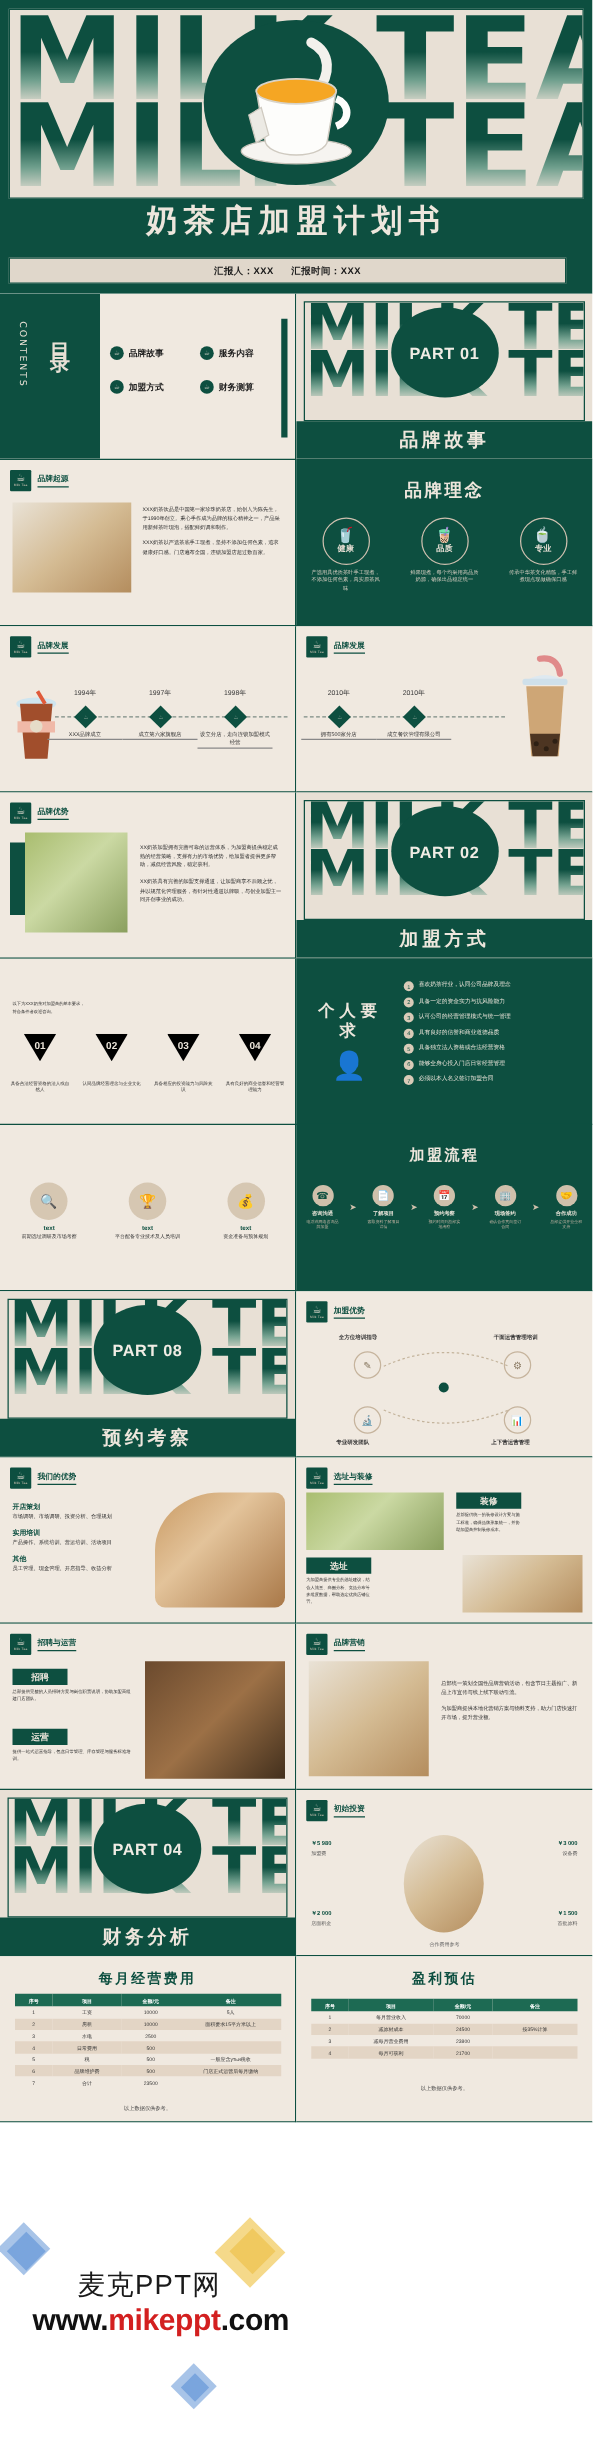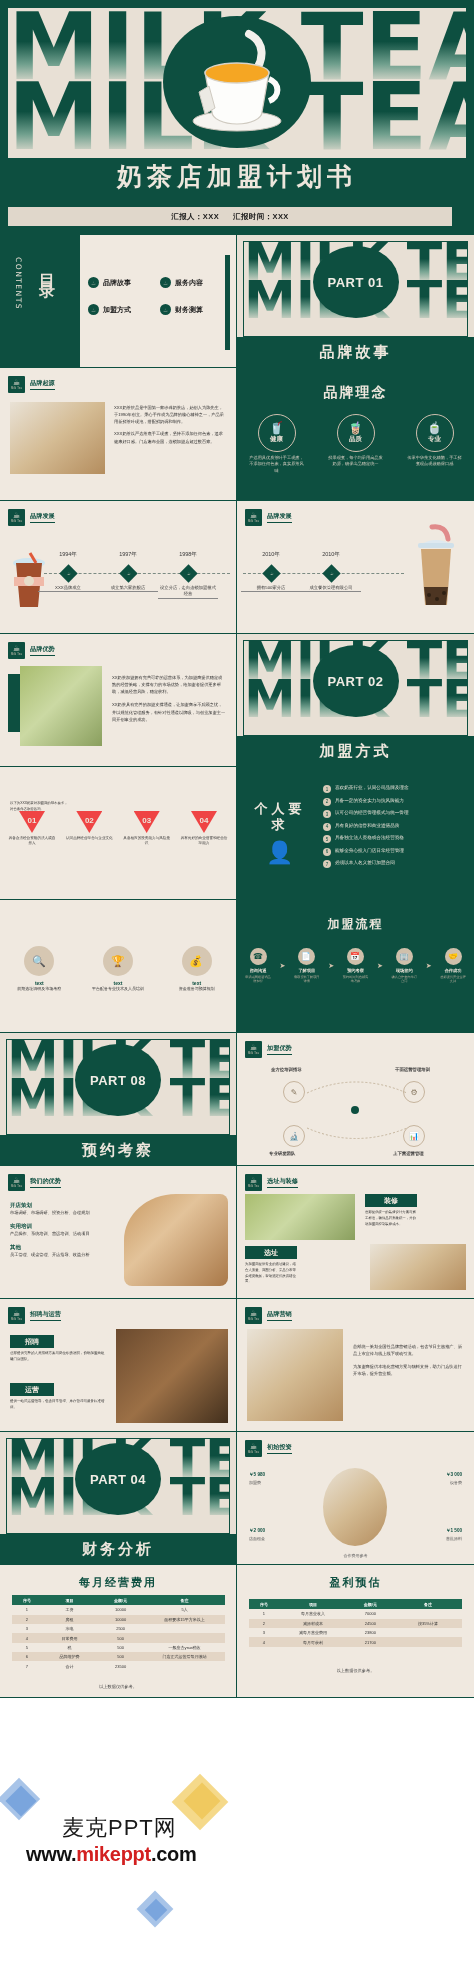--- a/index.html
+++ b/index.html
@@ -162,37 +162,37 @@
   .proc { position: absolute; left: 8px; right: 8px; top: 48px; display: flex; align-items: center; justify-content: space-between; }
   .proc-step { text-align: center; width: 26px; }
   .proc-ic { width: 17px; height: 17px; border-radius: 50%; background: #cfc0ab; color: #0d4f40; font-size: 8px; display: flex; align-items: center; justify-content: center; margin: 0 auto 3px; }
   .proc-lbl { font-size: 4.2px; color: #ece5da; font-weight: bold; }
   .proc-sub { font-size: 3.2px; color: #b9ae9d; margin-top: 2px; line-height: 1.3; }
   .proc-ar { color: #cfc0ab; font-size: 7px; }
 
   
   .nums { position: absolute; left: 8px; right: 8px; top: 44px; display: flex; justify-content: space-between; }
   .num-col { width: 48px; text-align: center; }
-  .num-badge { width: 26px; height: 22px; margin: 0 auto; background: #ef4444; color: #ece5da; font-size: 8px; font-weight: bold; display: flex; align-items: center; justify-content: center; clip-path: polygon(0 0,100% 0,50% 100%); padding-bottom: 4px; }
+  .num-badge { width: 26px; height: 22px; margin: 16px auto; background: #000000; color: #ece5da; font-size: 8px; font-weight: bold; display: flex; align-items: center; justify-content: center; clip-path: polygon(0 0,100% 0,50% 100%); padding-bottom: 4px; }
   .num-txt { font-size: 3.6px; color: #333; line-height: 1.5; margin-top: 3px; }
 
   
   .trio { position: absolute; left: 0; right: 0; top: 46px; display: flex; justify-content: space-around; }
   .trio-col { width: 64px; text-align: center; }
   .trio-c { width: 30px; height: 30px; border-radius: 50%; background: #d6c7b2; color: #0d4f40; font-size: 11px; display: flex; align-items: center; justify-content: center; margin: 0 auto 4px; }
   .trio-t { font-size: 4px; color: #333; line-height: 1.5; }
 
   
   .adv-c { position: absolute; width: 22px; height: 22px; border-radius: 50%; border: 1px solid #c6b49d; display: flex; align-items: center; justify-content: center; font-size: 8px; color: #8a7a63; }
   .adv-l { position: absolute; font-size: 4.4px; color: #333; font-weight: bold; }
 
   
   .footer { position: relative; width: 474px; height: 221px; background: #fff; }
   .wm-cn { position: absolute; left: 62px; top: 115px; font-size: 22px; color: #1a1a1a; letter-spacing: 1px; }
-  .wm-url { position: absolute; left: 26px; top: 145px; font-size: 20px; font-weight: bold; color: #111; letter-spacing: -0.3px; }
+  .wm-url { position: absolute; left: 26px; top: 145px; font-size: 24px; font-weight: bold; color: #111; letter-spacing: -0.3px; }
   .wm-url .red { color: #d32020; }
   .deco { position: absolute; }
   .deco1 { left: 4px; top: 86px; width: 30px; height: 30px; background: #a8c4e8; transform: rotate(45deg); }
   .deco2 { left: 10px; top: 92px; width: 22px; height: 22px; background: #7aa5dd; transform: rotate(45deg); }
   .deco3 { left: 180px; top: 84px; width: 40px; height: 40px; background: #f5d98a; transform: rotate(45deg); }
   .deco4 { left: 189px; top: 90px; width: 26px; height: 26px; background: #f0c95f; transform: rotate(45deg); }
   .deco5 { left: 142px; top: 198px; width: 26px; height: 26px; background: #a8c4e8; transform: rotate(45deg); }
   .deco6 { left: 148px; top: 204px; width: 16px; height: 16px; background: #7aa5dd; transform: rotate(45deg); }
 </style>
 </head>

